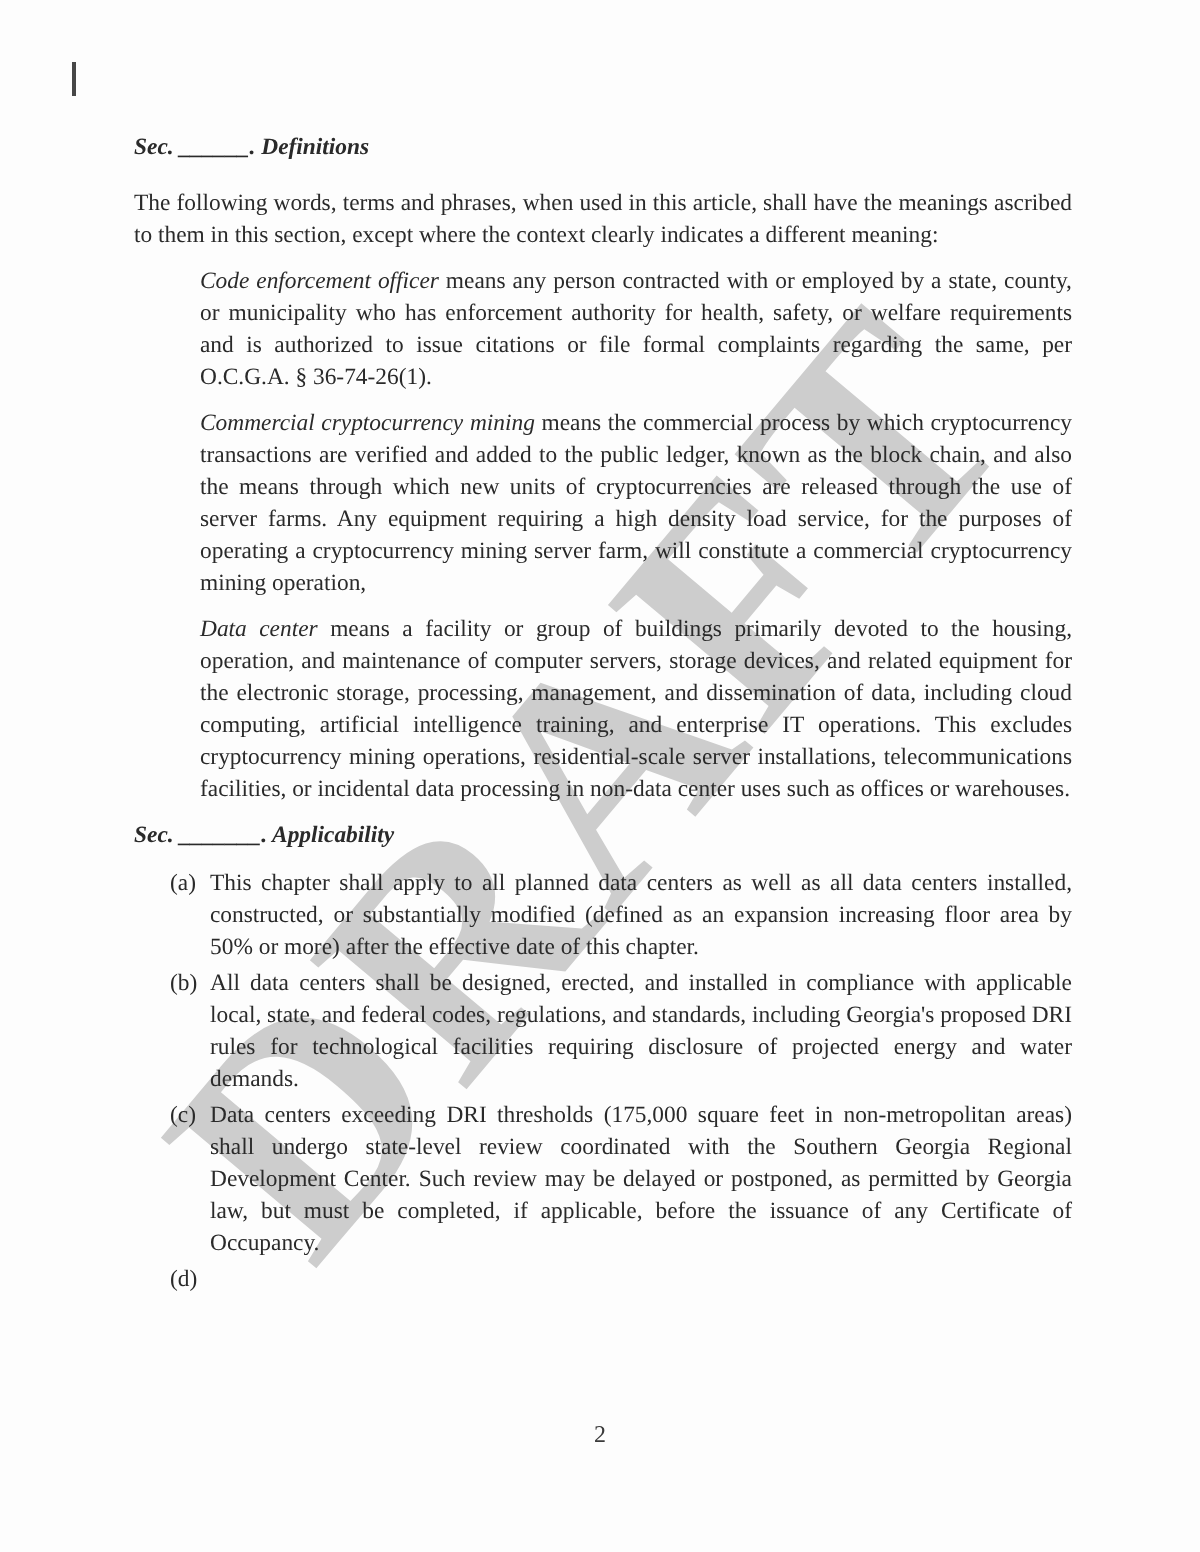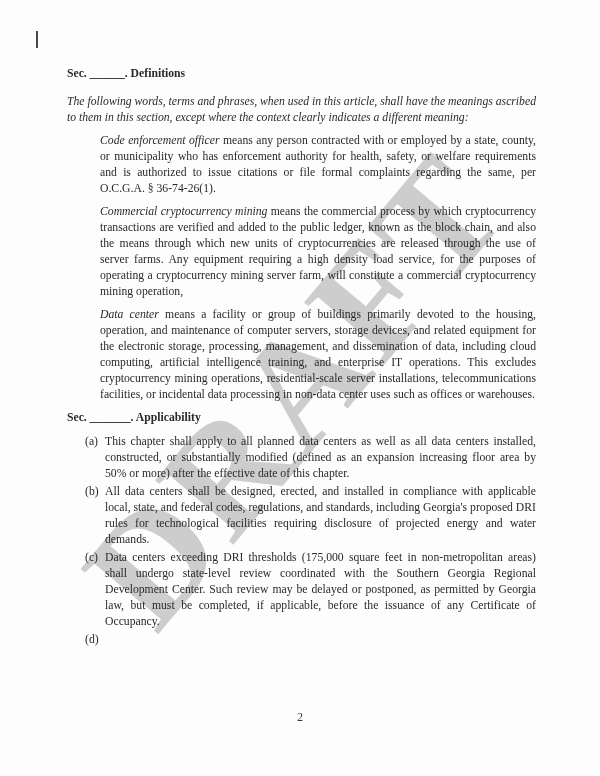--- a/index.html
+++ b/index.html
@@ -42,23 +42,24 @@
     width:469px;
     z-index:1;
     font-size:11.7px;
     line-height:16px;
     text-align:justify;
   }
   .sec-heading {
     font-weight:bold;
     text-align:left;
     margin:0 0 12px 0;
+    font-style:italic;
   }
   .sec-heading.second { margin-bottom:8px; }
-  .body-par { margin:0 0 7px 0;font-style:italic; }
+  .body-par { margin:0 0 7px 0; }
   .def-par  { margin:0 0 7px 33px; }
   .def-par em { }
   .list { margin:0; }
   .list-item {
     position:relative;
     padding-left:38px;
     margin-bottom:2px;
   }
   .list-item .marker {
     position:absolute;

